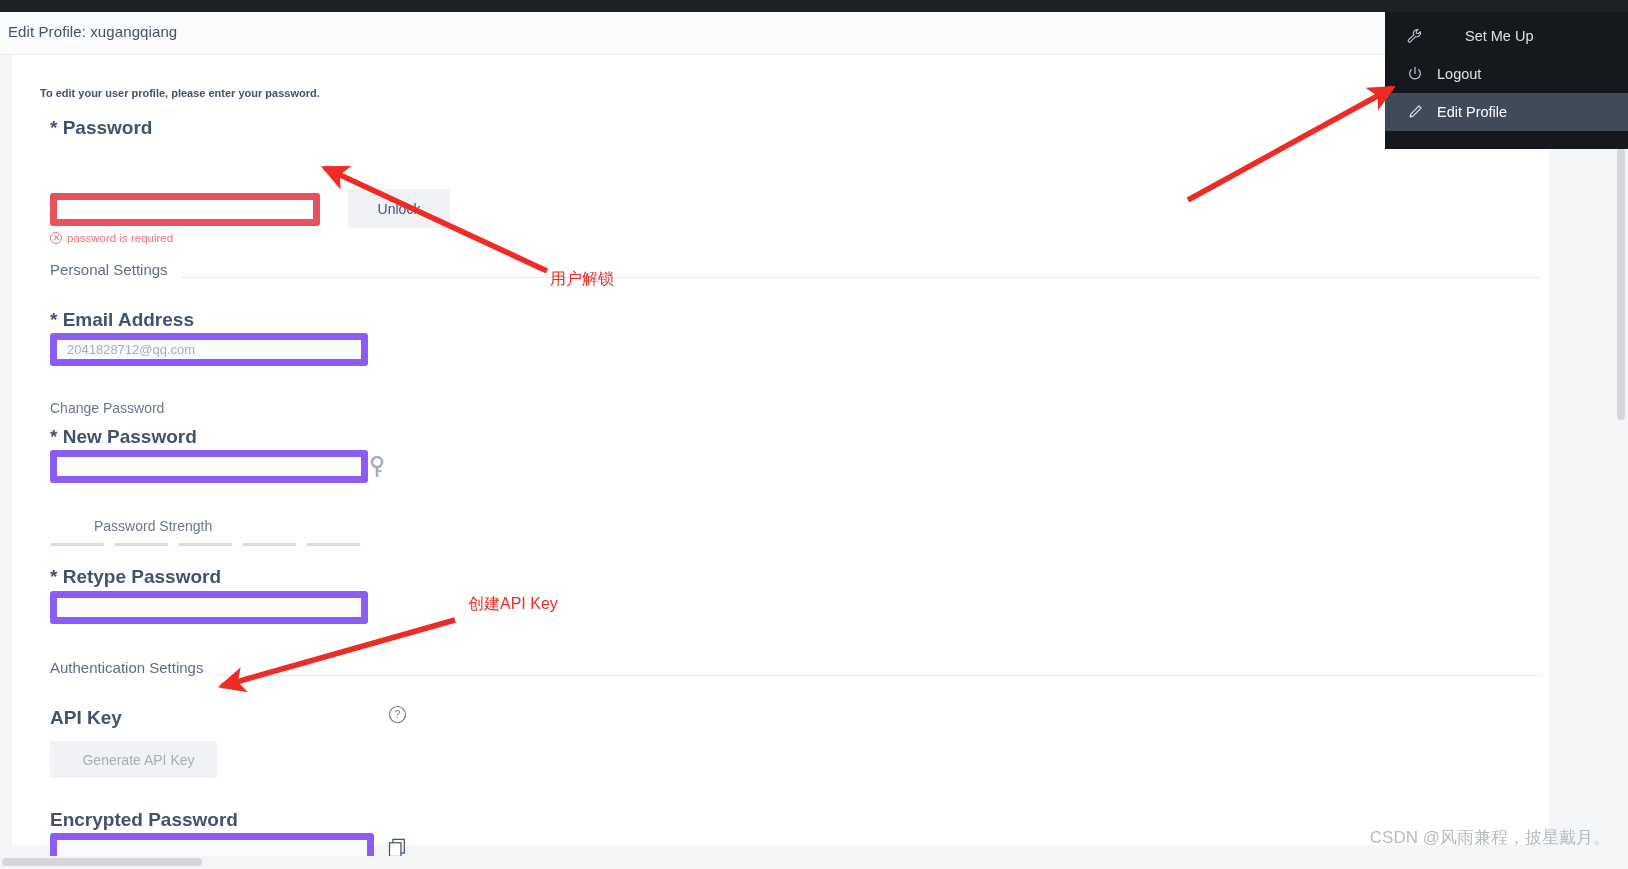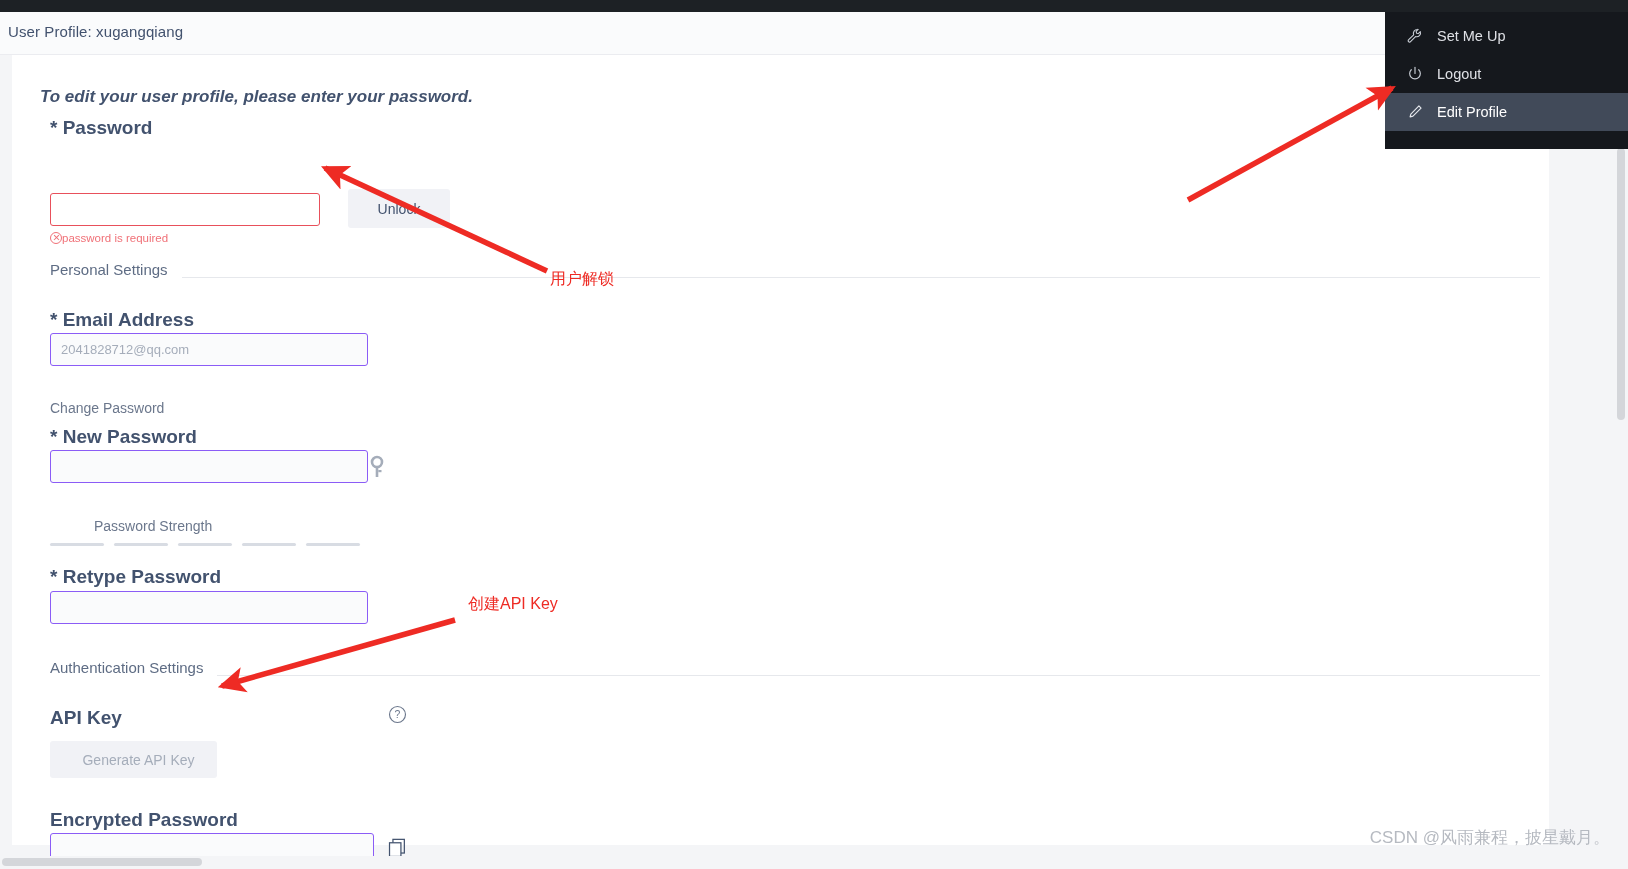--- a/index.html
+++ b/index.html
@@ -41,59 +41,58 @@
   .content-card {
     position: absolute; left: 12px; top: 55px;
     width: 1537px; height: 790px;
     background: #ffffff;
   }
 
   .form-area { position: absolute; left: 28px; top: 0; width: 1500px; }
 
   .intro-text {
     position: absolute; left: 0; top: 32px;
-    font-size: 17px; font-weight: bold; color: #42526e;
-    white-space: nowrap;
-    font-style: italic;
+    font-size: 11px; font-weight: bold; color: #42526e;
+    white-space: nowrap;
   }
 
   .lbl {
     position: absolute;
     font-size: 19px; font-weight: bold; color: #42526e;
     white-space: nowrap;
   }
   .lbl-light {
     position: absolute;
     font-size: 14px; font-weight: normal; color: #6b778c;
     white-space: nowrap;
   }
 
   .txtfield {
     position: absolute;
     height: 33px;
     background: #fafbfc;
-    border: 1px solid #8b5cf6;
+    border: 7px solid #8b5cf6;
     border-radius: 3px;
     font-size: 13px;
     color: #c2410c;
     padding: 0 10px;
     line-height: 31px;
     font-family: "Liberation Sans", sans-serif;
     outline: none;
   }
   .txtfield.error {
     border-color: #e8505b;
     background: #ffffff;
   }
   .txtfield::placeholder { color: #a5adba; }
 
   .err-msg {
     position: absolute;
     font-size: 11.5px; color: #f07178;
-    display: flex; align-items: center; 
+    display: flex; align-items: center; gap: 5px;
     white-space: nowrap;
   }
   .err-icon {
     display: inline-block;
     width: 12px; height: 12px;
     border: 1.2px solid #f07178;
     border-radius: 50%;
     position: relative;
     flex: 0 0 auto;
   }
@@ -183,21 +182,21 @@
   }
   .menu-item {
     position: relative;
     height: 38px;
     display: flex; align-items: center;
     padding-left: 20px;
     color: #dfe1e6;
     font-size: 14.5px;
     cursor: pointer;
   }
-  .menu-item.first { margin-top: 5px; }
+  .menu-item.first { margin-top: 5px; gap: 28px; }
   .menu-item.active { background: #414a59; color: #ffffff; }
   .menu-item .mi-icon {
     width: 20px; height: 18px;
     margin-right: 12px;
     display: flex; align-items: center; justify-content: center;
     flex: 0 0 auto;
     color: #c9ced6;
   }
 
   
@@ -258,21 +257,21 @@
   }
 </style>
 </head>
 <body>
 
 <div id="app">
 
   <div class="topbar"></div>
 
   <div class="page-header">
-    <div class="title">User Profile: xugangqiang</div>
+    <div class="title">Edit Profile: xugangqiang</div>
   </div>
 
   <div class="content-card">
     <div class="form-area">
 
       <div class="intro-text">To edit your user profile, please enter your password.</div>
 
       <div class="lbl" style="left:10px; top:62px;">* Password</div>
 
       <input class="txtfield error" style="left: 10px; top: 138px; width: 270px;" type="password" placeholder="">

